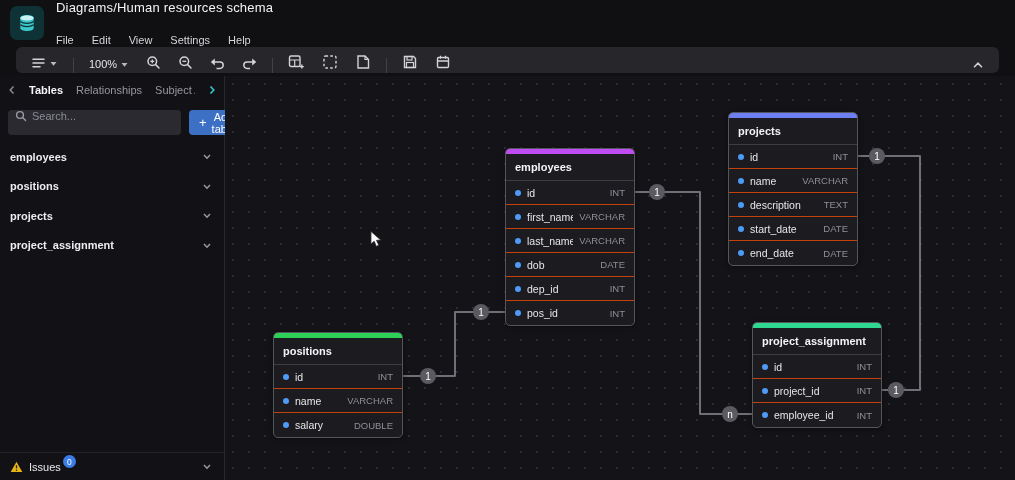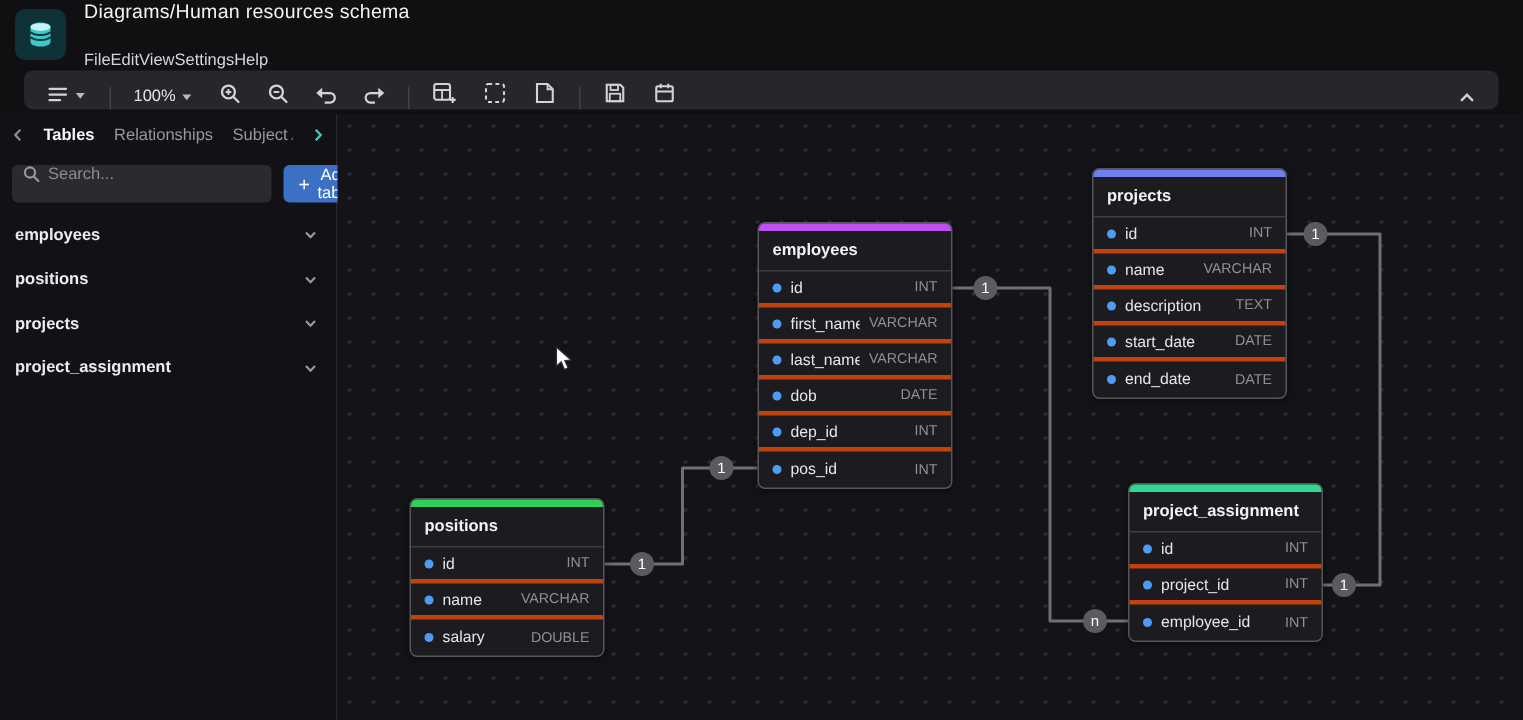--- a/index.html
+++ b/index.html
@@ -6,21 +6,21 @@
   html,body { width:1015px; height:480px; overflow:hidden; }
   body { font-family: "Liberation Sans", sans-serif; background:#101013; color:#e8e8ec; }
   .app { width:1015px; height:480px; display:flex; flex-direction:column; }
 
   
   header { height:46px; display:flex; align-items:stretch; background:#101013; flex:none; }
   .logo { width:34px; height:34px; margin:6px 12px 6px 10px; border-radius:7px; background:#0f3236;
           display:flex; align-items:center; justify-content:center; flex:none; cursor:pointer; }
   .head-col { display:flex; flex-direction:column; justify-content:space-between; gap:3px; }
   .title { font-size:13px; color:#f4f4f6; letter-spacing:.2px; }
-  .menubar { display:flex; align-items:center; font-size:11px; color:#d6d6da; }
+  .menubar { display:flex; align-items:center; gap:18px; font-size:11px; color:#d6d6da; }
   .menu-item { cursor:pointer; }
   .saved-badge { background:#2a2a30; border-radius:3px; padding:3px 9px; font-size:10.5px; color:#d9d9de; margin-left:4px; }
 
   
   .toolbar-row { height:30px; background:#101013; padding:1px 16px 3px; flex:none; }
   .toolbar { height:26px; background:#26262b; border-radius:6px; display:flex; align-items:flex-end; padding:0 10px; gap:7px; }
   .toolbar button { background:transparent; border:none; display:flex; align-items:center; gap:3px; padding:3px 5px;
                     border-radius:4px; cursor:pointer; color:#d3d3d8; font-family:"Liberation Sans",sans-serif; }
   .toolbar .zoom span { font-size:11px; color:#e3e3e8; }
   .divider { width:1px; height:15px; background:#414147; margin:0 3px; flex:none; }
@@ -61,21 +61,21 @@
   .canvas { flex:1; position:relative; background:#141418;
             background-image: radial-gradient(circle, #2b2b31 1.1px, transparent 1.1px);
             background-size:16px 16px; overflow:hidden; }
   .rel-layer { position:absolute; left:0; top:0; z-index:1; }
 
   .table-card { position:absolute; width:130px; background:#1b1b20; border:1px solid #55555c; border-radius:5px;
                 z-index:2; box-shadow:0 1px 5px rgba(0,0,0,.45); cursor:grab; }
   .card-stripe { height:5px; border-radius:4px 4px 0 0; }
   .card-title { height:27px; display:flex; align-items:center; padding:0 9px; font-size:11px; font-weight:bold;
                 color:#f4f4f6; border-bottom:1px solid #3d3d43; }
-  .card-row { height:24px; display:flex; align-items:center; gap:6px; padding:0 9px; border-bottom:3px solid #c2410c; }
+  .card-row { height:24px; display:flex; align-items:center; gap:6px; padding:0 9px; border-bottom:1px solid #c2410c; }
   .card-row:last-child { border-bottom:none; }
   .row-dot { width:6px; height:6px; border-radius:50%; background:#4e9bf5; flex:none; }
   .row-name { flex:1; font-size:10.5px; color:#e6e6ea; white-space:nowrap; overflow:hidden; }
   .row-type { font-size:9.5px; color:#8f8f97; white-space:nowrap; }
 
   .cursor { position:absolute; left:145px; top:155px; z-index:5; pointer-events:none; }
 </style>
 </head>
 <body>
 
@@ -273,20 +273,37 @@
           <div class="list-item">
             <span class="nm">project_assignment</span>
             <span style="display: flex;">
               <svg width="10" height="9" viewBox="0 0 10 9">
                 <polyline points="2,3 5,6.2 8,3" fill="none" stroke="#9a9aa2" stroke-width="1.4"></polyline>
               </svg>
             </span>
           </div>
         </div>
       <div class="side-spacer"></div>
+      <div class="issues-row">
+        <span style="display:flex;">
+          <svg width="13" height="12" viewBox="0 0 13 12">
+              <path d="M6.5 0.8 12.3 11H0.7Z" fill="#e7b416"></path>
+              <path d="M6.5 4.2v3.2" stroke="#2a2411" stroke-width="1.3"></path>
+              <circle cx="6.5" cy="9.2" r="0.75" fill="#2a2411"></circle>
+            </svg>
+        </span>
+        <span>Issues</span>
+        <span class="count-badge">0</span>
+        <span class="spacer"></span>
+        <span style="display:flex;">
+          <svg width="10" height="9" viewBox="0 0 10 9">
+              <polyline points="2,3 5,6.2 8,3" fill="none" stroke="#9a9aa2" stroke-width="1.4"></polyline>
+            </svg>
+        </span>
+      </div>
     </aside>
 
     <div class="canvas">
       <svg class="rel-layer" width="789" height="404" id="rel-layer">
           <polyline points="178,300 230,300 230,236 280,236" fill="none" stroke="#6f6f75" stroke-width="2" stroke-linejoin="round"></polyline>
           <polyline points="410,116 475,116 475,338 527,338" fill="none" stroke="#6f6f75" stroke-width="2" stroke-linejoin="round"></polyline>
           <polyline points="633,80 695,80 695,314 657,314" fill="none" stroke="#6f6f75" stroke-width="2" stroke-linejoin="round"></polyline>
           <g>
             <circle cx="203" cy="300" r="8" fill="#5a5a60"></circle>
             <text x="203" y="303.5" text-anchor="middle" font-size="10" fill="#ffffff" font-family="Liberation Sans, sans-serif">1</text>

